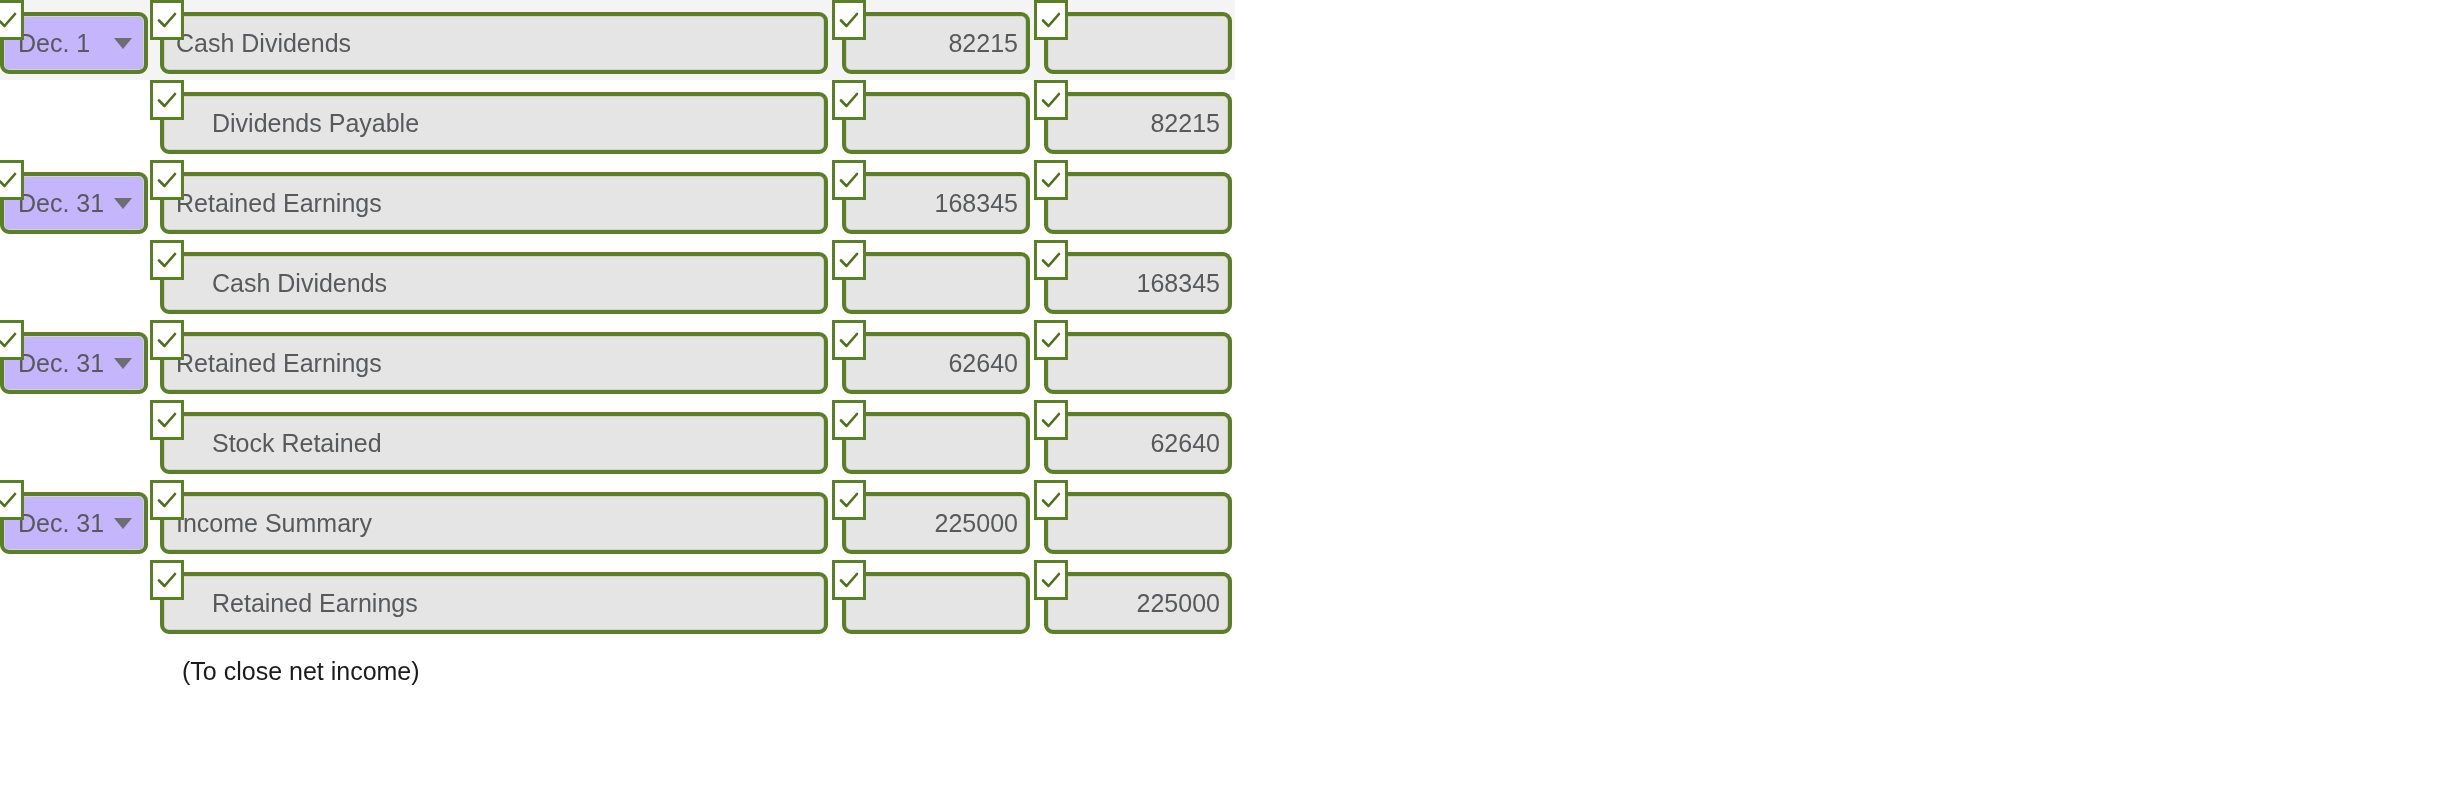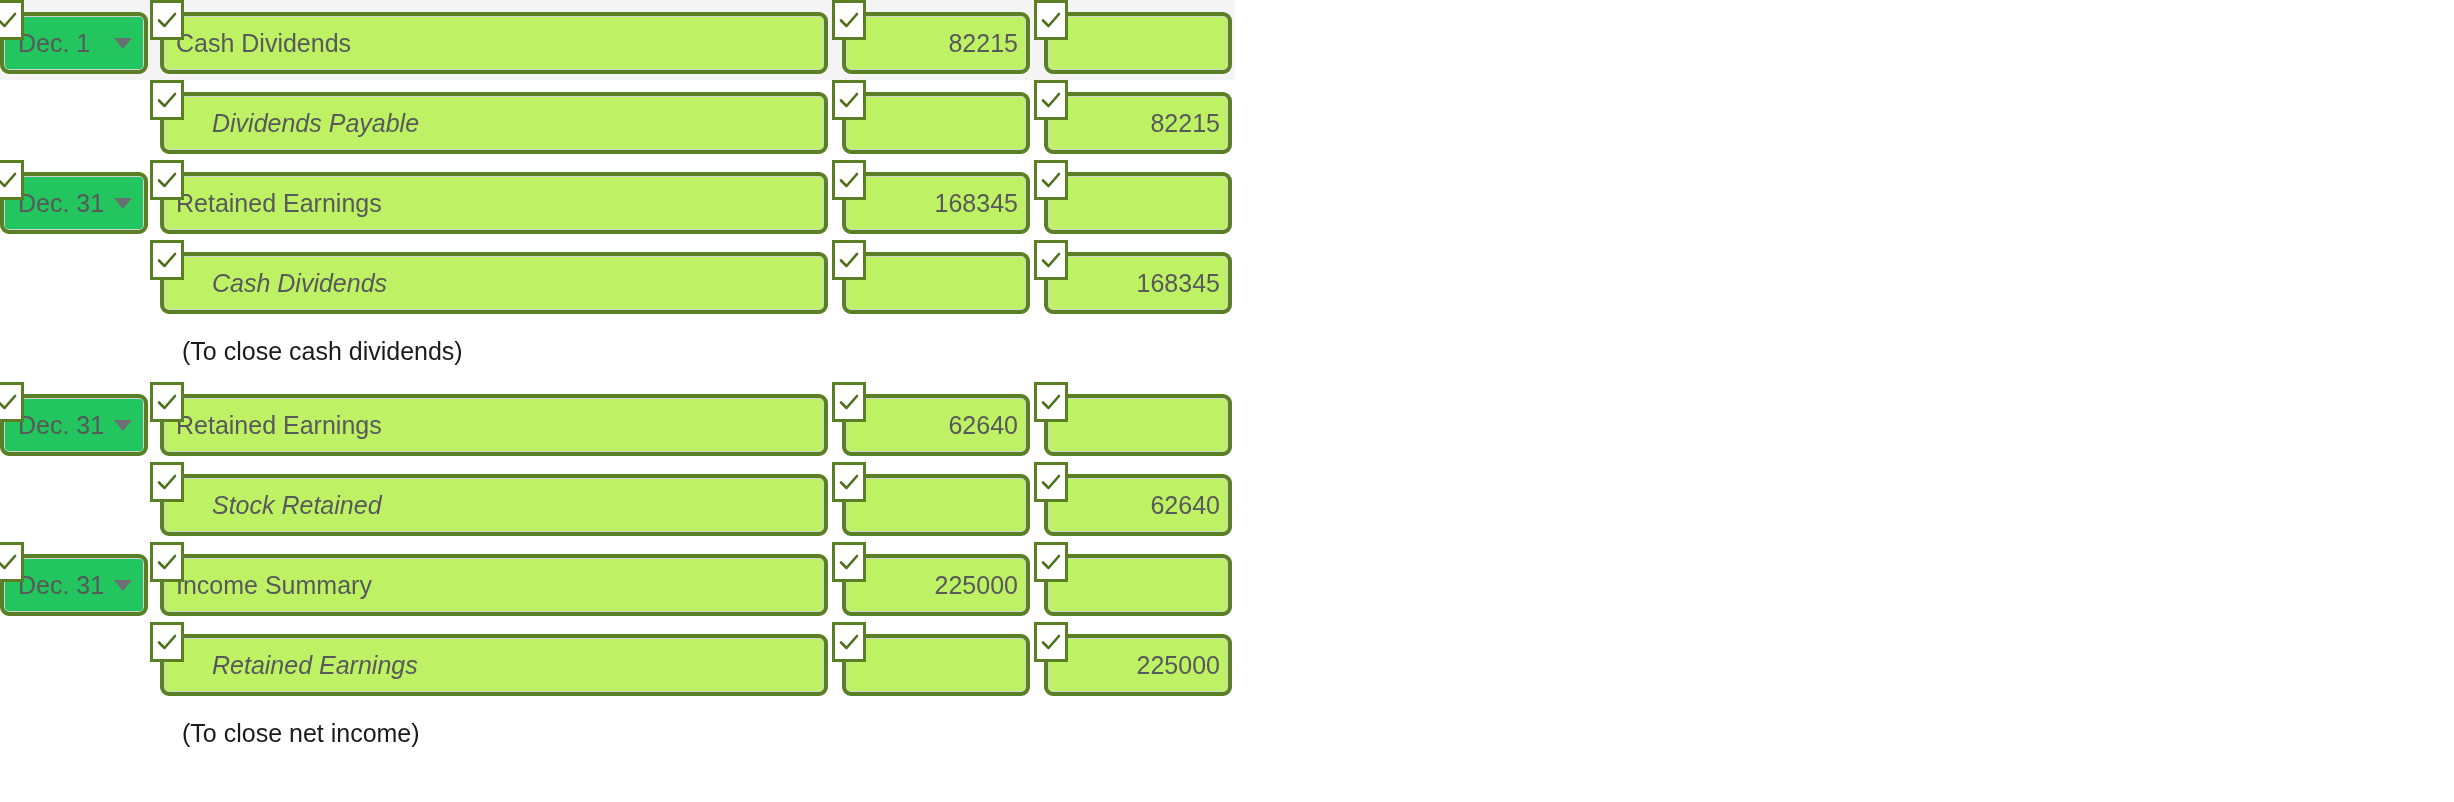--- a/index.html
+++ b/index.html
@@ -34,55 +34,55 @@
   .cell {
     position: relative;
     z-index: 1;
     height: 62px;
     margin-top: 12px;
   }
 
   
   .field {
     height: 62px;
-    background: #bef264;
+    background: #e5e5e5;
     border: 4px solid #5b7f24;
     border-radius: 9px;
     color: #58595b;
     font-size: 25px;
     font-family: "Liberation Sans", sans-serif;
     display: flex;
     align-items: center;
     padding: 0 12px;
     box-shadow: inset 0 0 0 1px #cfd3d6;
   }
 
   
   .col-date { width: 148px; flex: 0 0 148px; }
   .date-select {
     width: 148px;
     justify-content: space-between;
     padding-left: 14px;
     padding-right: 12px;
-    background: #22c55e;
+    background: #c4b5fd;
   }
   .date-select .chev {
     width: 0; height: 0;
     border-left: 9px solid transparent;
     border-right: 9px solid transparent;
     border-top: 11px solid #6d6e71;
     margin-left: 6px;
     flex: 0 0 auto;
   }
   .col-date.empty { width: 148px; }
 
   
   .col-acct { width: 668px; flex: 0 0 668px; margin-left: 12px; }
   .acct-field { width: 668px; }
-  .acct-field.indented { padding-left: 48px; font-style: italic; }
+  .acct-field.indented { padding-left: 48px; }
 
   
   .col-amt { width: 188px; flex: 0 0 188px; margin-left: 14px; }
   .amt-field {
     width: 188px;
     justify-content: flex-end;
     padding-right: 8px;
   }
 
   
@@ -263,23 +263,20 @@
         <span class="check">
           <svg width="22" height="22" viewBox="0 0 22 22" aria-hidden="true">
             <path d="M3 11.5 L8.5 17 L19 5" fill="none" stroke="#4e7019" stroke-width="2.6" stroke-linecap="round" stroke-linejoin="round"></path>
           </svg>
         </span>
         <div class="field amt-field">
           <span>168345</span>
         </div>
       </div>
     </div>
-    <div class="memo-row">
-      <span class="memo">(To close cash dividends)</span>
-    </div>
     <div class="row">
       <div class="cell col-date">
         <span class="check">
           <svg width="22" height="22" viewBox="0 0 22 22" aria-hidden="true">
             <path d="M3 11.5 L8.5 17 L19 5" fill="none" stroke="#4e7019" stroke-width="2.6" stroke-linecap="round" stroke-linejoin="round"></path>
           </svg>
         </span>
         <div class="field date-select">
           <span>Dec. 31</span>
           <span class="chev"></span>

